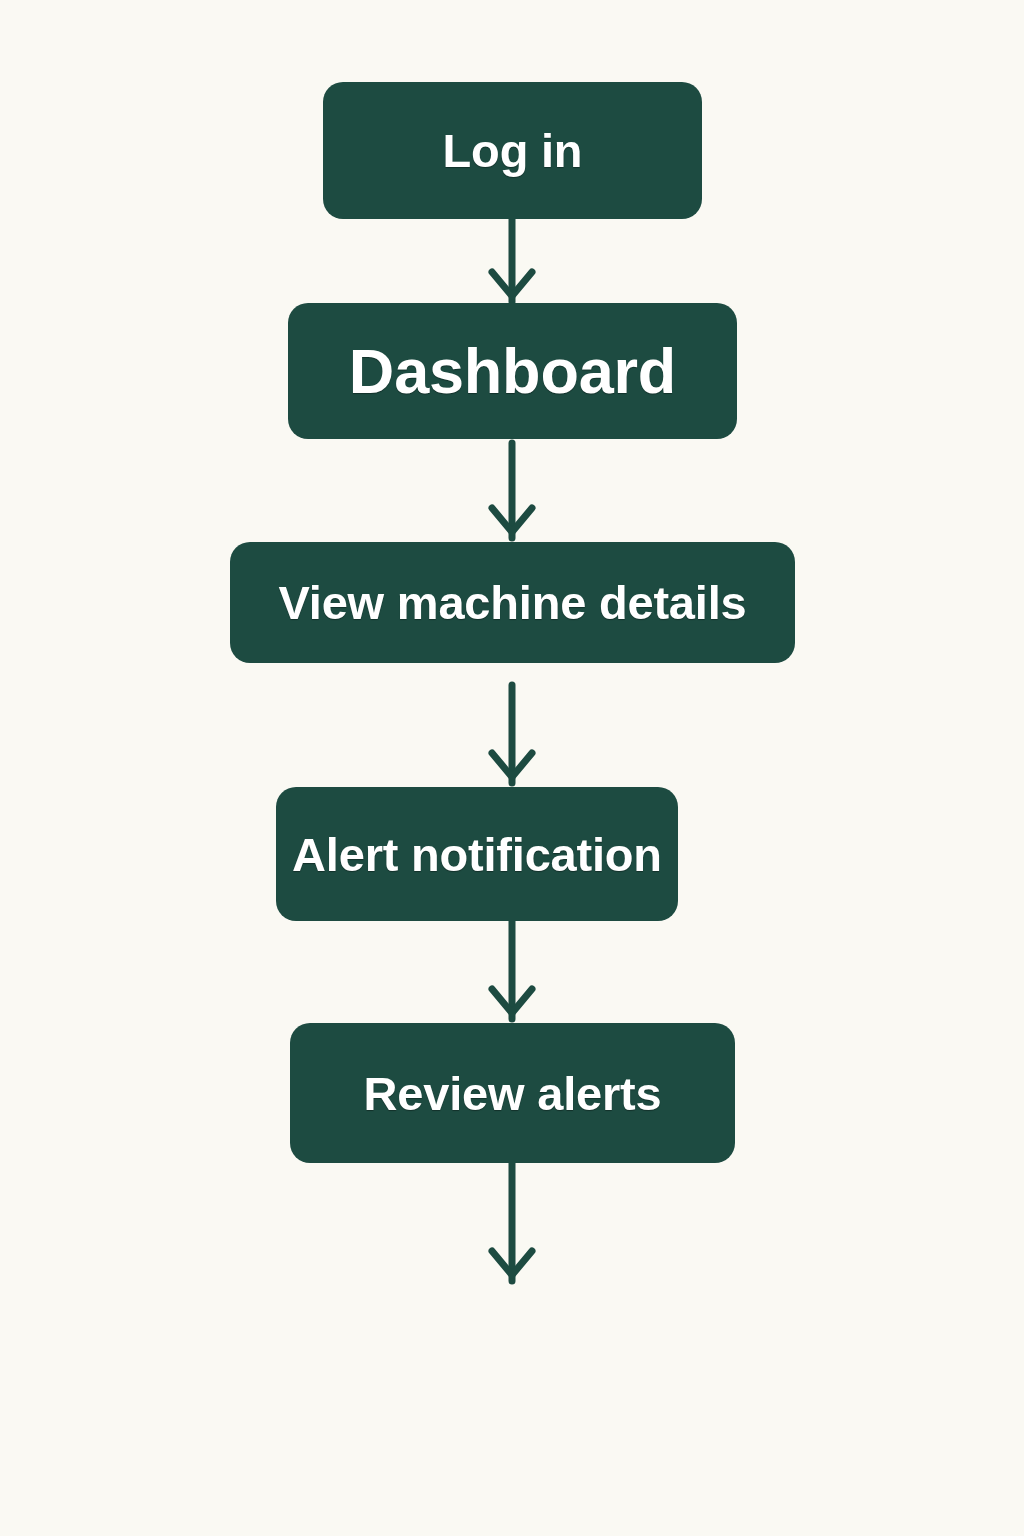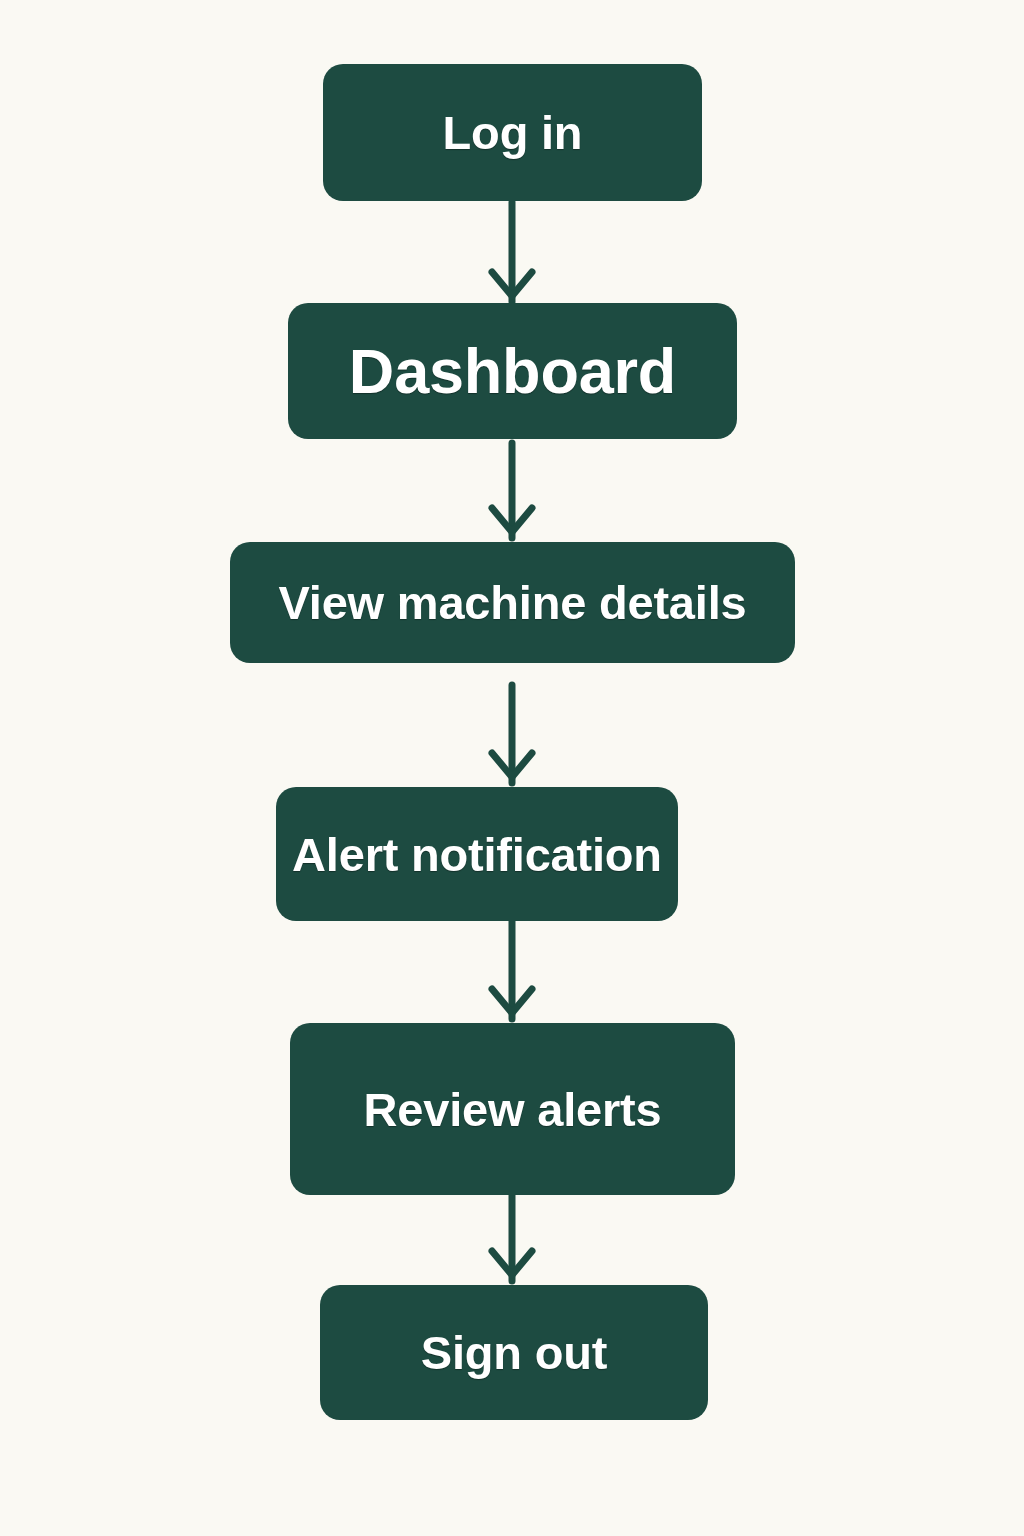--- a/index.html
+++ b/index.html
@@ -31,25 +31,25 @@
     font-weight: bold;
     letter-spacing: -0.2px;
     text-shadow: 0 1px 1px rgba(0,0,0,0.35);
     -webkit-font-smoothing: antialiased;
   }
   .flow-node .node-label {
     display: block;
     white-space: nowrap;
     line-height: 1;
   }
-  .n1 { left: 323px; top: 64px;   width: 379px; height: 137px; font-size: 47px; }
+  .n1 { left: 323px; top: 82px;   width: 379px; height: 137px; font-size: 47px; }
   .n2 { left: 288px; top: 303px;  width: 449px; height: 136px; font-size: 63px; }
   .n3 { left: 230px; top: 542px;  width: 565px; height: 121px; font-size: 47px; }
   .n4 { left: 276px; top: 787px;  width: 402px; height: 134px; font-size: 47px; }
-  .n5 { left: 290px; top: 1023px; width: 445px; height: 172px; font-size: 47px; }
+  .n5 { left: 290px; top: 1023px; width: 445px; height: 140px; font-size: 47px; }
   .n6 { left: 320px; top: 1285px; width: 388px; height: 135px; font-size: 47px; }
 
   .edge-layer {
     position: absolute;
     left: 0;
     top: 0;
     width: 1024px;
     height: 1536px;
     pointer-events: none;
   }
@@ -100,17 +100,14 @@
   </div>
 
   <div class="flow-node n4">
     <span class="node-label">Alert notification</span>
   </div>
 
   <div class="flow-node n5">
     <span class="node-label">Review alerts</span>
   </div>
 
-  <div class="flow-node n6">
-    <span class="node-label">Sign out</span>
-  </div>
 
 </div>
 
 </body></html>

